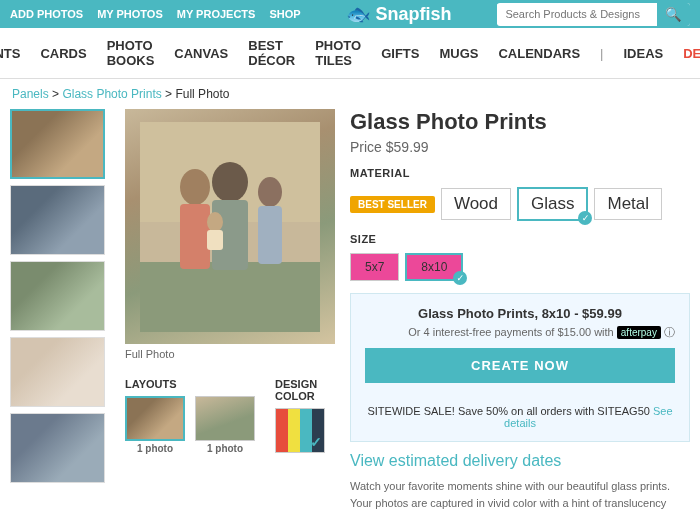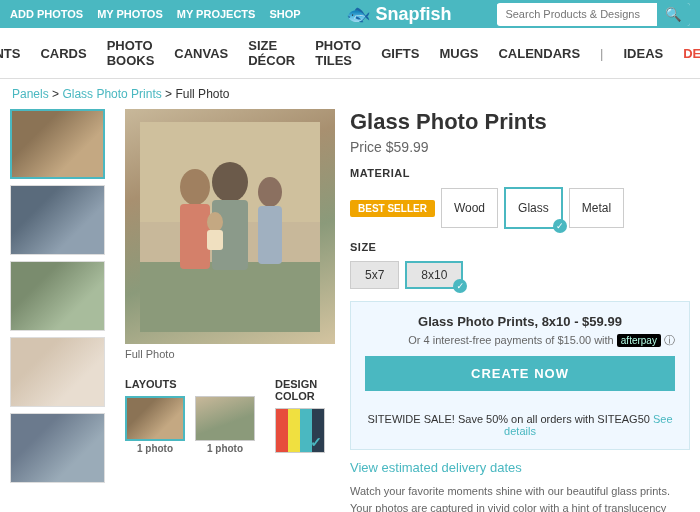--- a/index.html
+++ b/index.html
@@ -135,22 +135,22 @@
       background: #f0a500;
       color: white;
       font-size: 10px;
       font-weight: bold;
       padding: 3px 8px;
       border-radius: 2px;
     }
     .material-btn {
       border: 1px solid #ccc;
       background: white;
-      padding: 12px 12px;
-      font-size: 12px;
+      padding: 5px 12px;
+      font-size: 17px;
       cursor: pointer;
       color: #333;
     }
     .material-btn.selected {
       border: 2px solid #4ab8c1;
       color: #333;
       position: relative;
     }
     .material-btn.selected::after {
       content: '✓';
@@ -167,21 +167,21 @@
       align-items: center;
       justify-content: center;
       line-height: 14px;
       text-align: center;
     }
 
     
     .size-options { display: flex; gap: 6px; margin-bottom: 12px; }
     .size-btn {
       border: 1px solid #ccc;
-      background: #e5e5e5;
+      background: #ec4899;
       padding: 5px 14px;
       font-size: 12px;
       cursor: pointer;
       color: #333;
     }
     .size-btn.selected {
       border: 2px solid #4ab8c1;
       color: #333;
       position: relative;
     }
@@ -224,21 +224,21 @@
       cursor: pointer;
       display: block;
       text-align: center;
       letter-spacing: 1px;
     }
 
     .sitewide-sale { font-size: 11px; color: #e74c3c; text-align: center; margin-top: 22px; }
     .sitewide-sale span { color: #333; }
     .sitewide-sale a { color: #4ab8c1; }
 
-    .delivery-link { font-size: 13px; color: #4ab8c1; text-decoration: none; display: block; margin: 8px 0; }
+    .delivery-link { font-size: 16px; color: #4ab8c1; text-decoration: none; display: block; margin: 8px 0; }
 
     .description { font-size: 11px; color: #666; line-height: 1.5; margin-top: 6px; }
 
     .layouts-design-row { display: flex; gap: 20px; margin-top: 8px; }
   </style>
 </head>
 <body>
 
 <div class="top-bar">
   <div class="top-bar-left">
@@ -255,21 +255,21 @@
     <input type="text" placeholder="Search Products &amp; Designs" style="">
     <button>🔍</button>
   </div>
 </div>
 
 <div class="main-nav">
   <a>PRINTS</a>
   <a>CARDS</a>
   <a>PHOTO BOOKS</a>
   <a>CANVAS</a>
-  <a>SIZE DÉCOR</a>
+  <a>BEST DÉCOR</a>
   <a>PHOTO TILES</a>
   <a>GIFTS</a>
   <a>MUGS</a>
   <a>CALENDARS</a>
   <span class="nav-divider">|</span>
   <a>IDEAS</a>
   <a class="deals">DEALS</a>
 </div>
 
 <div class="breadcrumb">

